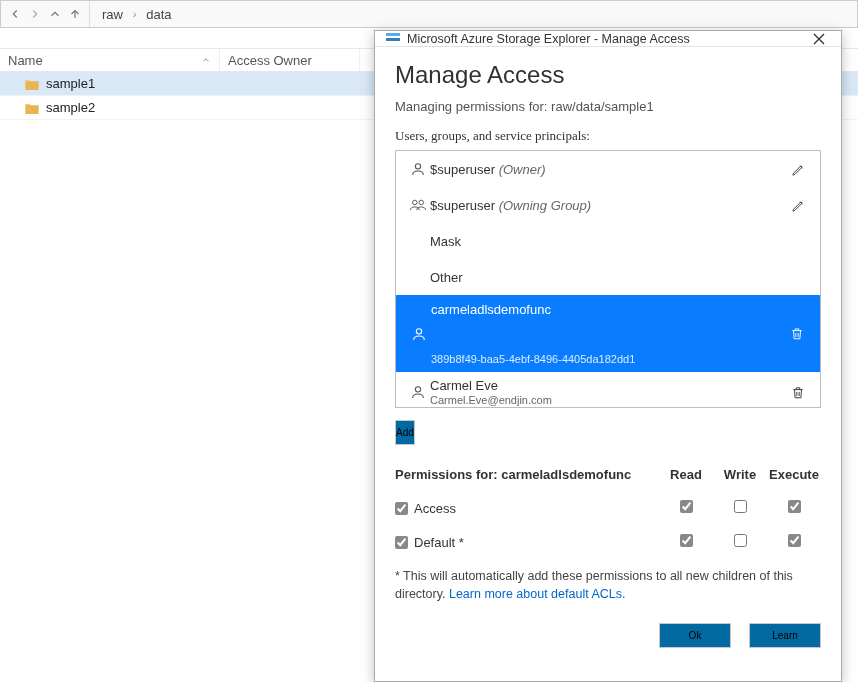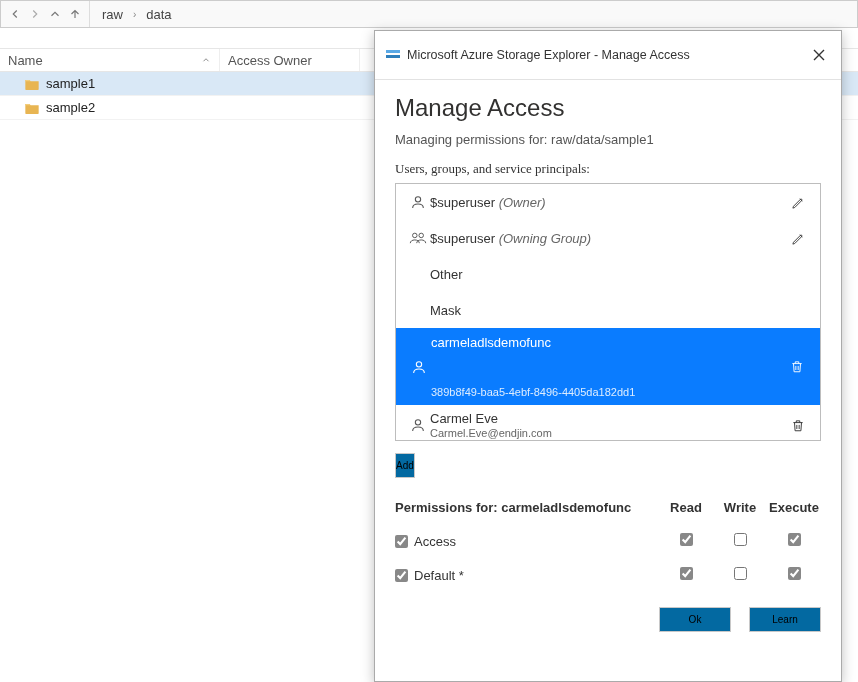--- a/index.html
+++ b/index.html
@@ -86,21 +86,21 @@
   height: 652px;
   background: #fff;
   border: 1px solid #aaa;
   box-shadow: 0 3px 12px rgba(0,0,0,.25);
   display: flex;
   flex-direction: column;
 }
 .modal-titlebar {
   display: flex;
   align-items: center;
-  height: 49px;
+  height: 16px;
   padding: 0 10px;
   border-bottom: 1px solid #e2e2e2;
 }
 .modal-titlebar .app-icon { margin-right: 6px; }
 .modal-titlebar .title { font-size: 12.5px; color: #333; }
 .modal-titlebar .close-btn {
   margin-left: auto;
   width: 24px; height: 24px;
   display: flex; align-items: center; justify-content: center;
 }
@@ -305,28 +305,28 @@
         <span class="paction">
           <svg width="15" height="15" viewBox="0 0 24 24" fill="none" stroke="#444" stroke-width="1.6">
               <path d="M3 21l3-1 12-12-2-2L4 18l-1 3zM14 6l4 4"></path>
             </svg>
         </span>
       </div>
 
       <div class="principal-row">
         <span class="picon"></span>
         <span class="ptext">
-            <span class="pname">Other</span>
+            <span class="pname">Mask</span>
           </span>
       </div>
 
       <div class="principal-row">
         <span class="picon"></span>
         <span class="ptext">
-            <span class="pname">Mask</span>
+            <span class="pname">Other</span>
           </span>
       </div>
 
       <div class="principal-row selected">
         <span class="picon">
           <svg width="16" height="16" viewBox="0 0 24 24" fill="none" stroke="#fff" stroke-width="1.6">
               <circle cx="12" cy="8" r="4"></circle>
               <path d="M4 21c0-4 4-6 8-6s8 2 8 6"></path>
             </svg>
         </span>
@@ -387,19 +387,23 @@
     <div class="perm-row">
       <label class="cb-label">
         <input type="checkbox" checked="" style="">
         <span>Default *</span>
       </label>
       <span class="perm-cell"><input type="checkbox" checked="" style=""></span>
       <span class="perm-cell"><input type="checkbox" style=""></span>
       <span class="perm-cell"><input type="checkbox" checked="" style=""></span>
     </div>
 
+    <div class="footnote">
+      <span>* This will automatically add these permissions to all new children of this directory. </span>
+      <a href="#">Learn more about default ACLs.</a>
+    </div>
 
     <div class="modal-footer">
       <button class="btn">Ok</button>
       <button class="btn">Learn</button>
     </div>
   </div>
 </div>
 
 </body></html>

